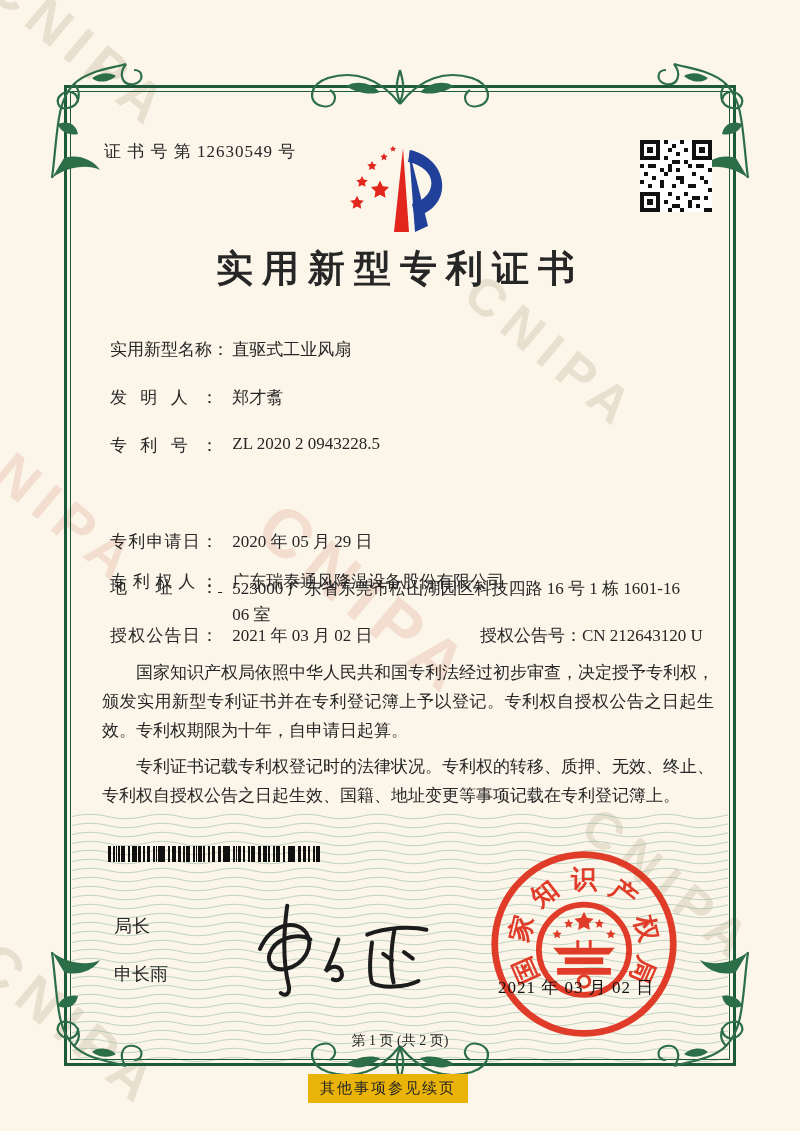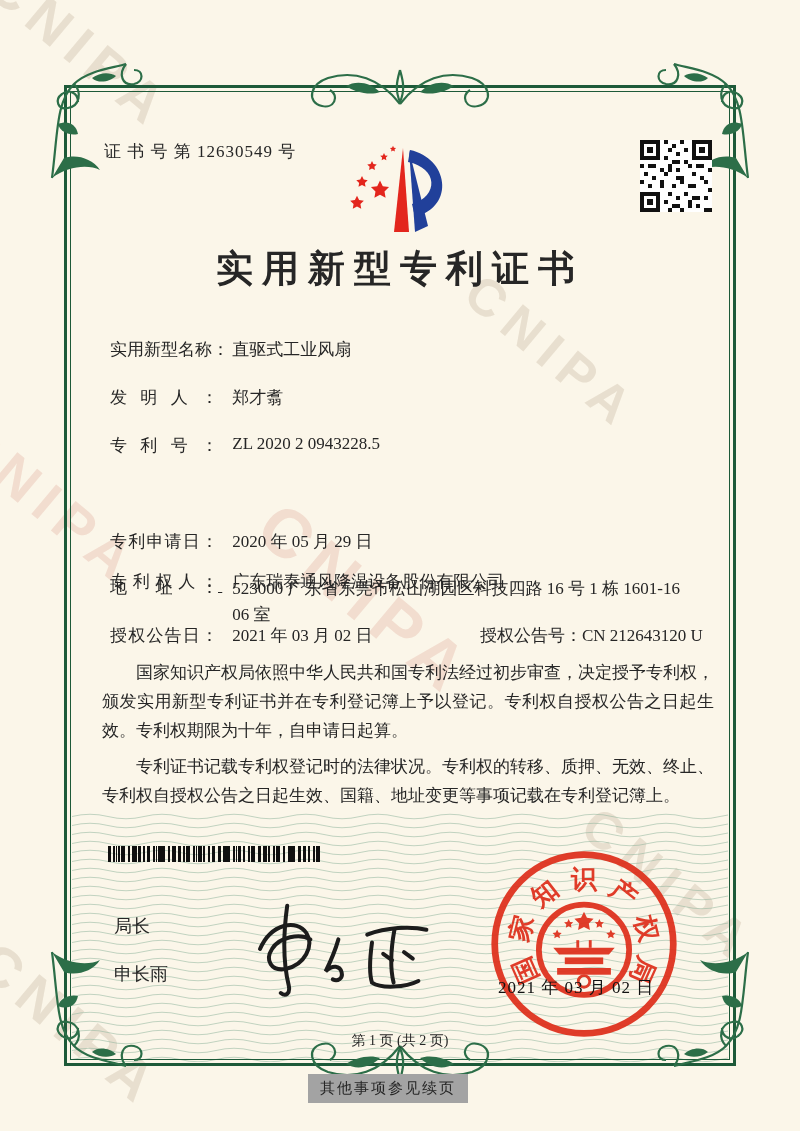--- a/index.html
+++ b/index.html
@@ -32,21 +32,21 @@
      repeating-linear-gradient(90deg,#101010 0 1px,transparent 1px 8px),
      repeating-linear-gradient(90deg,#101010 0 3px,transparent 3px 13px);}
   .sig-block{position:absolute;left:114px;top:914px;z-index:2;
      font-family:Liberation Mono, monospace;font-size:18px;}
   .sig-block .line2{margin-top:24px;}
   .signature{position:absolute;left:235px;top:893px;z-index:2;}
   .seal{position:absolute;left:488px;top:848px;z-index:2;}
   .seal-date{position:absolute;left:498px;top:976px;width:150px;font-size:17px;letter-spacing:1px;
      color:#111;z-index:3;white-space:nowrap;}
   .pageinfo{position:absolute;left:0;right:0;top:1032px;text-align:center;font-size:14px;z-index:2;}
-  .contnote{position:absolute;left:308px;top:1074px;background:#a3a3a3;padding:5px 12px;
+  .contnote{position:absolute;left:308px;top:1074px;background:#eab308;padding:5px 12px;
      font-size:15px;z-index:2;letter-spacing:2px;}
 </style>
 </head>
 <body>
 
 <div class="page">
 
   <span class="wm" style="left:-30px;top:14px;font-size:56px;">CNIPA</span>
   <span class="wm" style="left:448px;top:322px;font-size:52px;">CNIPA</span>
   <span class="wm pink" style="left:-62px;top:470px;font-size:56px;">CNIPA</span>

